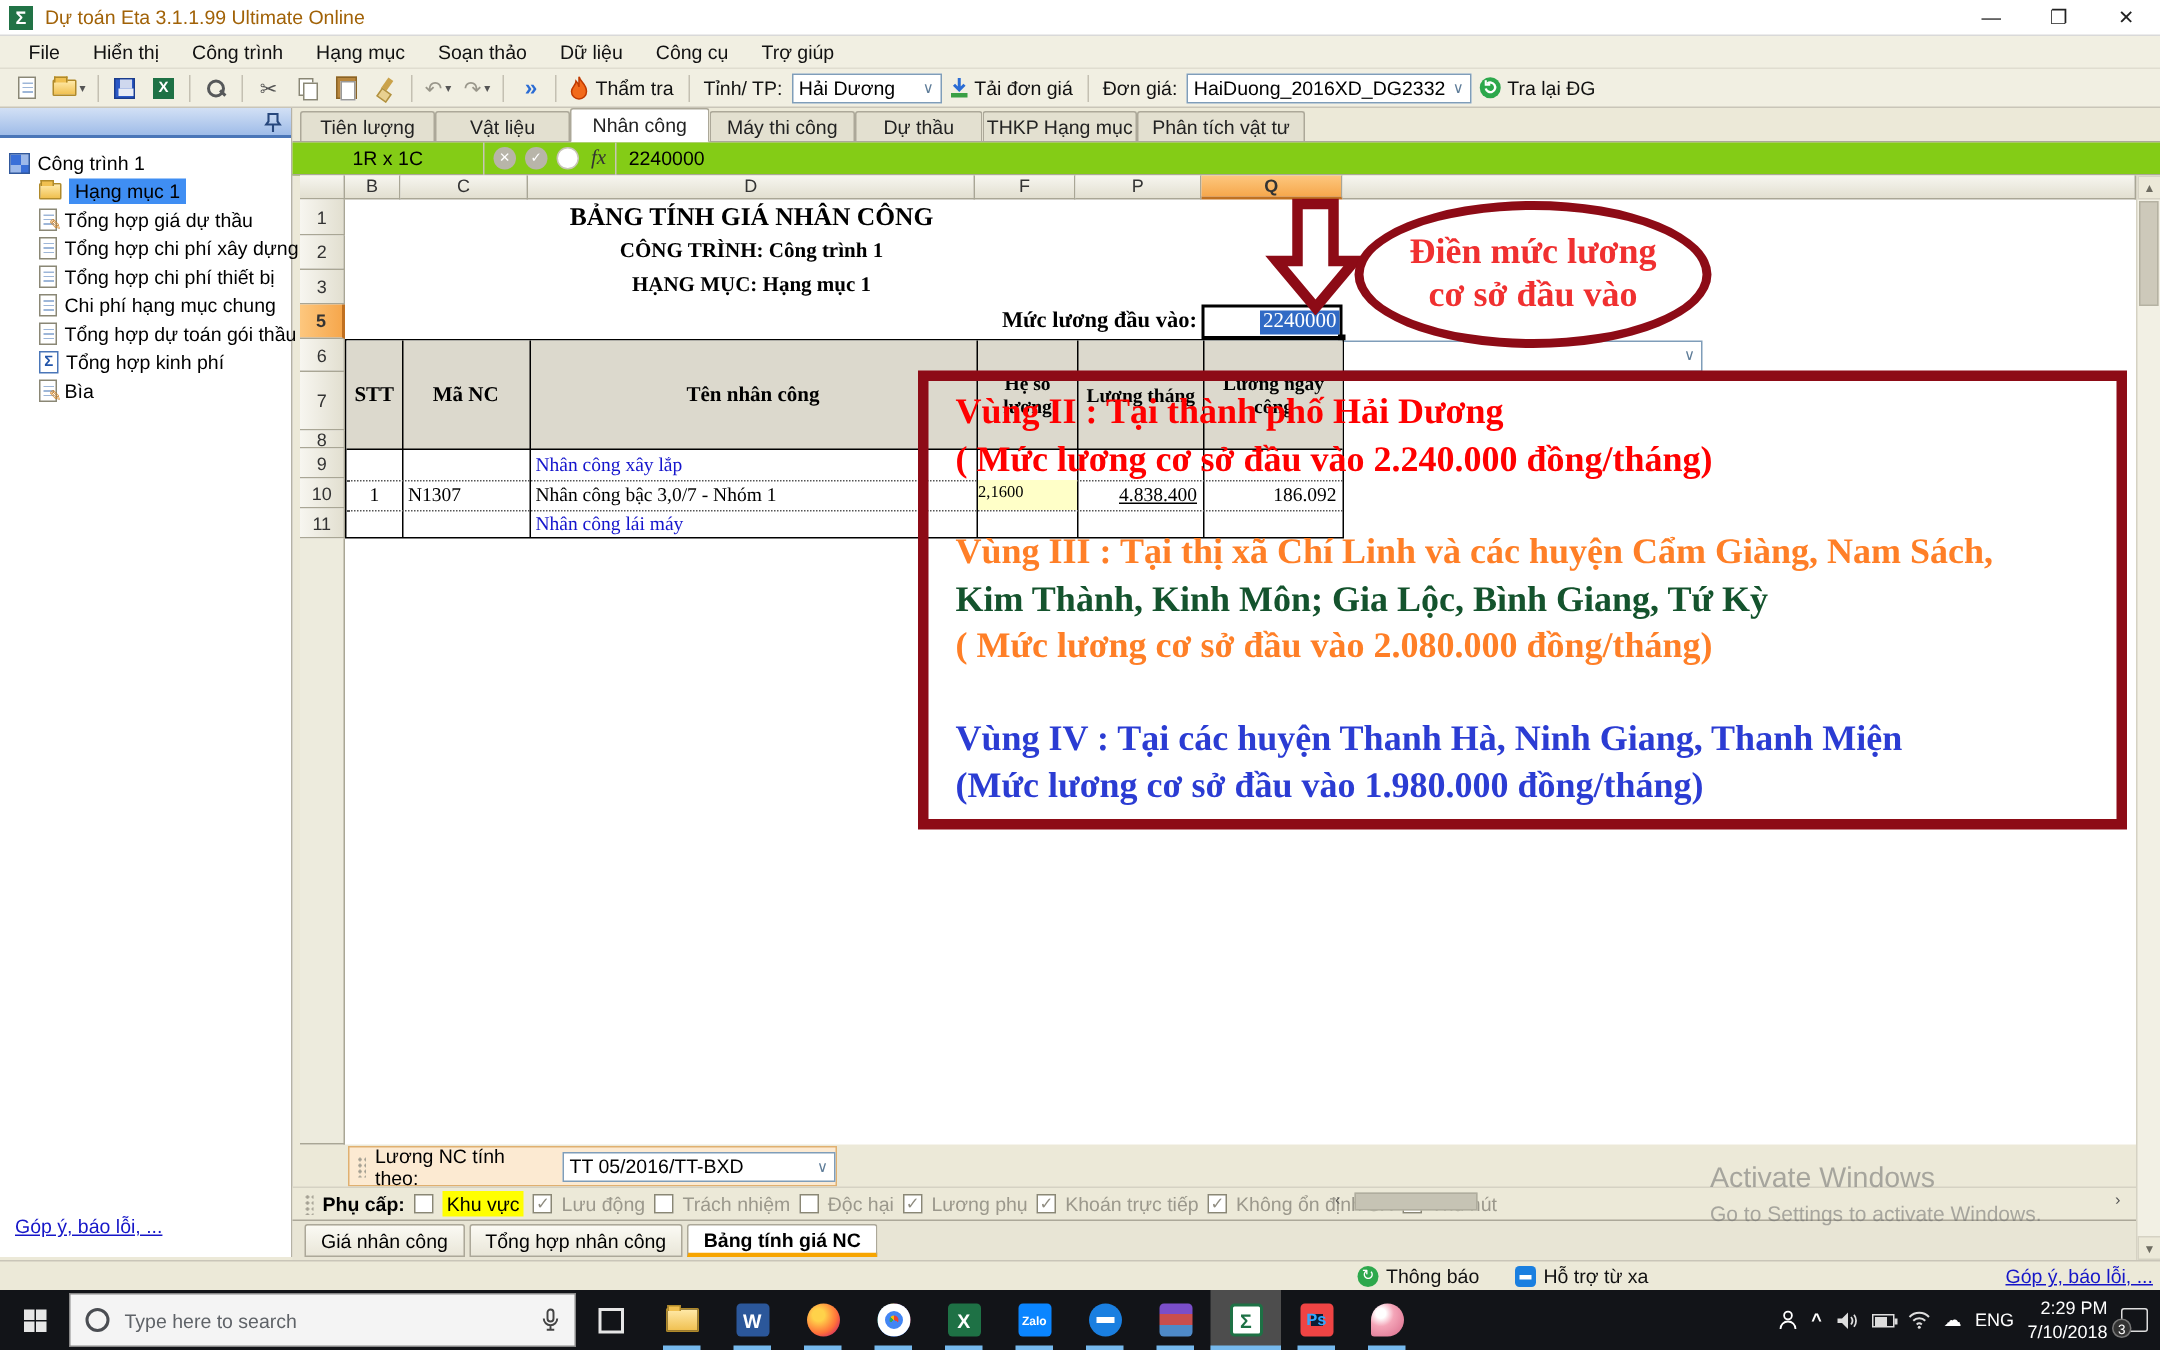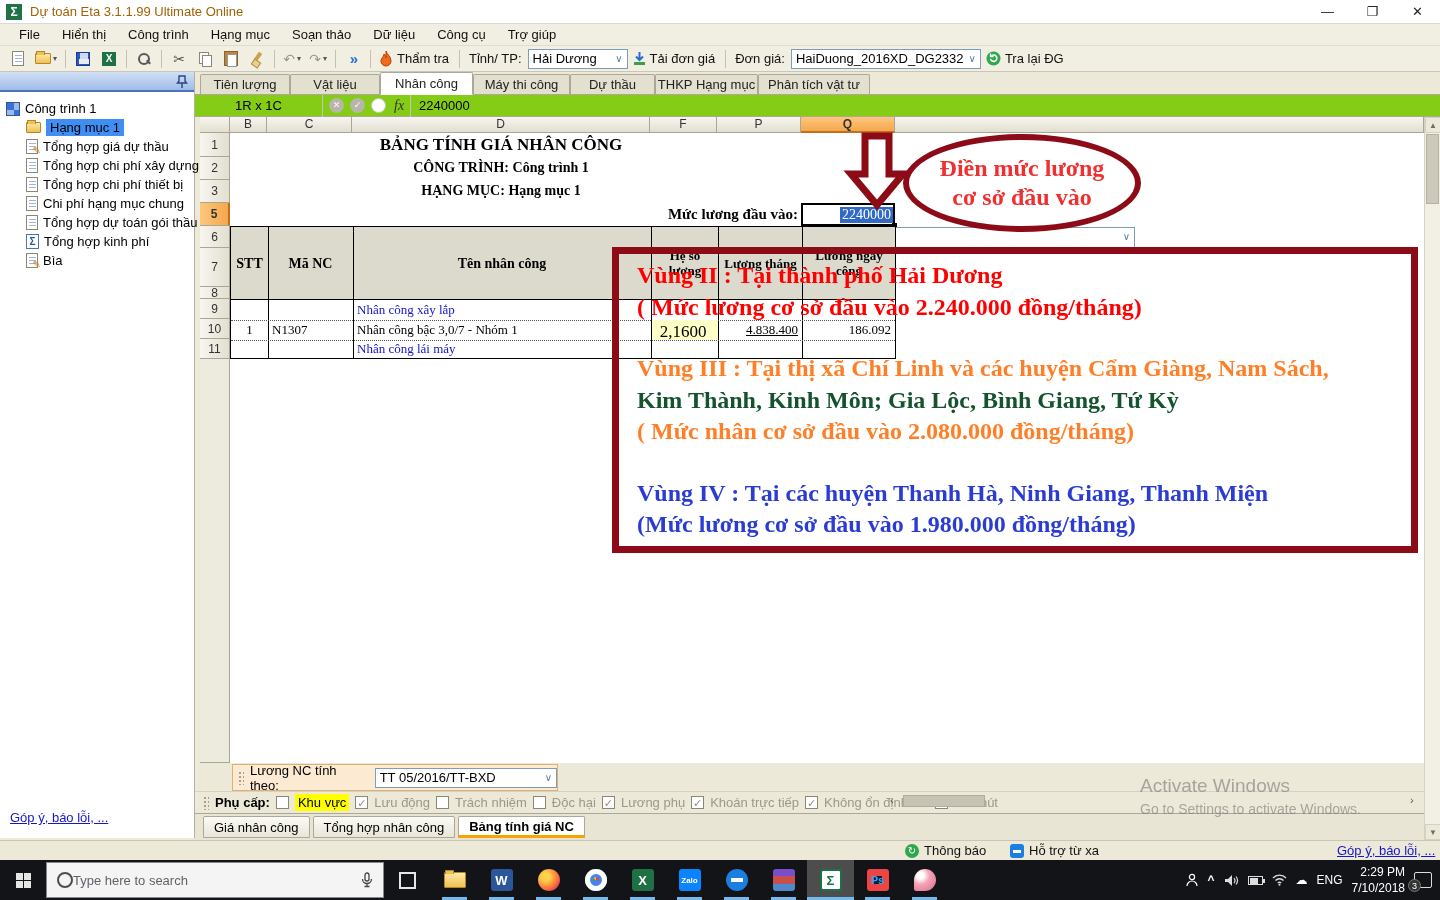--- a/index.html
+++ b/index.html
@@ -122,21 +122,21 @@
   .hthumb { height:12px; background:#c6c3b4; border:1px solid #b0ad9e; }
 
   
   .taskbar { left:0; top:860px; width:1440px; height:40px; background:#121418; display:flex; align-items:center; }
   .start { width:46px; height:40px; display:flex; align-items:center; justify-content:center; }
   .winlogo { width:15px; height:15px; background:
      linear-gradient(#e6e6e6 0 0) 0 0/7px 7px no-repeat,
      linear-gradient(#e6e6e6 0 0) 8px 0/7px 7px no-repeat,
      linear-gradient(#e6e6e6 0 0) 0 8px/7px 7px no-repeat,
      linear-gradient(#e6e6e6 0 0) 8px 8px/7px 7px no-repeat; }
-  .searchbox { width:338px; height:36px; background:#f4f4f4; border:1px solid #888; display:flex; align-items:center; gap:0; padding:0 10px; }
+  .searchbox { width:338px; height:36px; background:#f4f4f4; border:1px solid #888; display:flex; align-items:center; gap:10px; padding:0 10px; }
   .cortana { width:16px; height:16px; border:2px solid #4a4d52; border-radius:50%; }
   .search-text { font-size:13px; color:#5f6368; flex:1; }
   .tb-ico { width:47px; height:40px; display:flex; align-items:center; justify-content:center; position:relative; }
   .tb-ico .ul { position:absolute; bottom:0; left:11px; width:25px; height:3px; background:#76b9ed; }
   .sq { width:22px; height:22px; border-radius:3px; color:#fff; font-weight:bold; font-size:13px; display:flex; align-items:center; justify-content:center; }
   .tray { position:absolute; right:0; top:860px; height:40px; display:flex; align-items:center; gap:9px; padding-right:8px; color:#fff; }
   .tray .t { font-size:12px; color:#fff; }
   .battery { width:15px; height:9px; border:1px solid #ddd; position:relative; }
   .battery:before { content:""; position:absolute; right:-3px; top:2px; width:2px; height:4px; background:#ddd; }
   .battery:after { content:""; position:absolute; left:1px; top:1px; width:8px; height:6px; background:#ddd; }
@@ -364,41 +364,41 @@
     <div class="abs serif" style="left:421px; top:0; width:66px; height:73px; display:flex; align-items:center; justify-content:center; text-align:center; font-weight:bold; font-size:13px; line-height:1.15;">Hệ số lương</div>
     <div class="abs serif" style="left:488px; top:0; width:83px; height:73px; display:flex; align-items:center; justify-content:center; font-weight:bold; font-size:13px;">Lương tháng</div>
     <div class="abs serif" style="left:572px; top:0; width:92px; height:73px; display:flex; align-items:center; justify-content:center; text-align:center; font-weight:bold; font-size:13px; line-height:1.15;">Lương ngày công</div>
 
     <div class="abs serif blue-cell" style="left:126px; top:75px; font-size:13px;">Nhân công xây lắp</div>
     <div class="dotline" style="left:0; top:93px; width:664px;"></div>
 
     <div class="abs serif" style="left:0; top:95px; width:37px; text-align:center; font-size:13px;">1</div>
     <div class="abs serif" style="left:41px; top:95px; font-size:13px;">N1307</div>
     <div class="abs serif" style="left:126px; top:95px; font-size:13px;">Nhân công bậc 3,0/7 - Nhóm 1</div>
-    <div class="abs serif" style="left:421px; top:93px; width:66px; height:20px; background:#ffffc8; font-size:17px; text-align:center; padding:2px 4px 0 0;">2,1600</div>
+    <div class="abs serif" style="left:421px; top:93px; width:66px; height:20px; background:#ffffc8; font-size:11px; text-align:left; padding:2px 4px 0 0;">2,1600</div>
     <div class="abs serif" style="left:488px; top:95px; width:79px; text-align:right; font-size:13px;text-decoration:underline;">4.838.400</div>
     <div class="abs serif" style="left:572px; top:95px; width:88px; text-align:right; font-size:13px;">186.092</div>
     <div class="dotline" style="left:0; top:113px; width:664px;"></div>
 
     <div class="abs serif blue-cell" style="left:126px; top:114px; font-size:13px;">Nhân công lái máy</div>
   </div>
 
   <svg class="abs" style="left:843px; top:132px; z-index:50;" width="68" height="78" viewBox="0 0 68 78">
     <path d="M22 4 h24 v38 h14 L34 73 L8 42 h14 z" fill="#fff" stroke="#8d0b16" stroke-width="7"></path>
   </svg>
   <div class="abs ellipse" style="left:903px; top:134px; width:238px; height:98px; z-index:50;">
     <div>Điền mức lương</div>
     <div>cơ sở đầu vào</div>
   </div>
   <div class="abs red-frame" style="left:612px; top:247px; width:806px; height:306px; z-index:40;">
     <div class="abs ann" style="left:18px; top:8px; color:#ff0000;">Vùng II : Tại thành phố Hải Dương</div>
     <div class="abs ann" style="left:18px; top:40px; color:#ff0000;">( Mức lương cơ sở đầu vào 2.240.000 đồng/tháng)</div>
     <div class="abs ann" style="left:18px; top:101px; color:#ff7f27;">Vùng III : Tại thị xã Chí Linh và các huyện Cẩm Giàng, Nam Sách,</div>
     <div class="abs ann" style="left:18px; top:133px; color:#14532d;">Kim Thành, Kinh Môn; Gia Lộc, Bình Giang, Tứ Kỳ</div>
-    <div class="abs ann" style="left:18px; top:164px; color:#ff7f27;">( Mức nhân cơ sở đầu vào 2.080.000 đồng/tháng)</div>
+    <div class="abs ann" style="left:18px; top:164px; color:#ff7f27;">( Mức lương cơ sở đầu vào 2.080.000 đồng/tháng)</div>
     <div class="abs ann" style="left:18px; top:226px; color:#2b3cd3;">Vùng IV : Tại các huyện Thanh Hà, Ninh Giang, Thanh Miện</div>
     <div class="abs ann" style="left:18px; top:257px; color:#2b3cd3;">(Mức lương cơ sở đầu vào 1.980.000 đồng/tháng)</div>
   </div>
 
   <div class="abs nc-panel">
     <span class="grip"></span>
     <span style="font-size:13px;">Lương NC tính theo:</span>
     <div class="combo" style="width:183px;">
       <span>TT 05/2016/TT-BXD</span>
         <span class="chev">∨</span>

